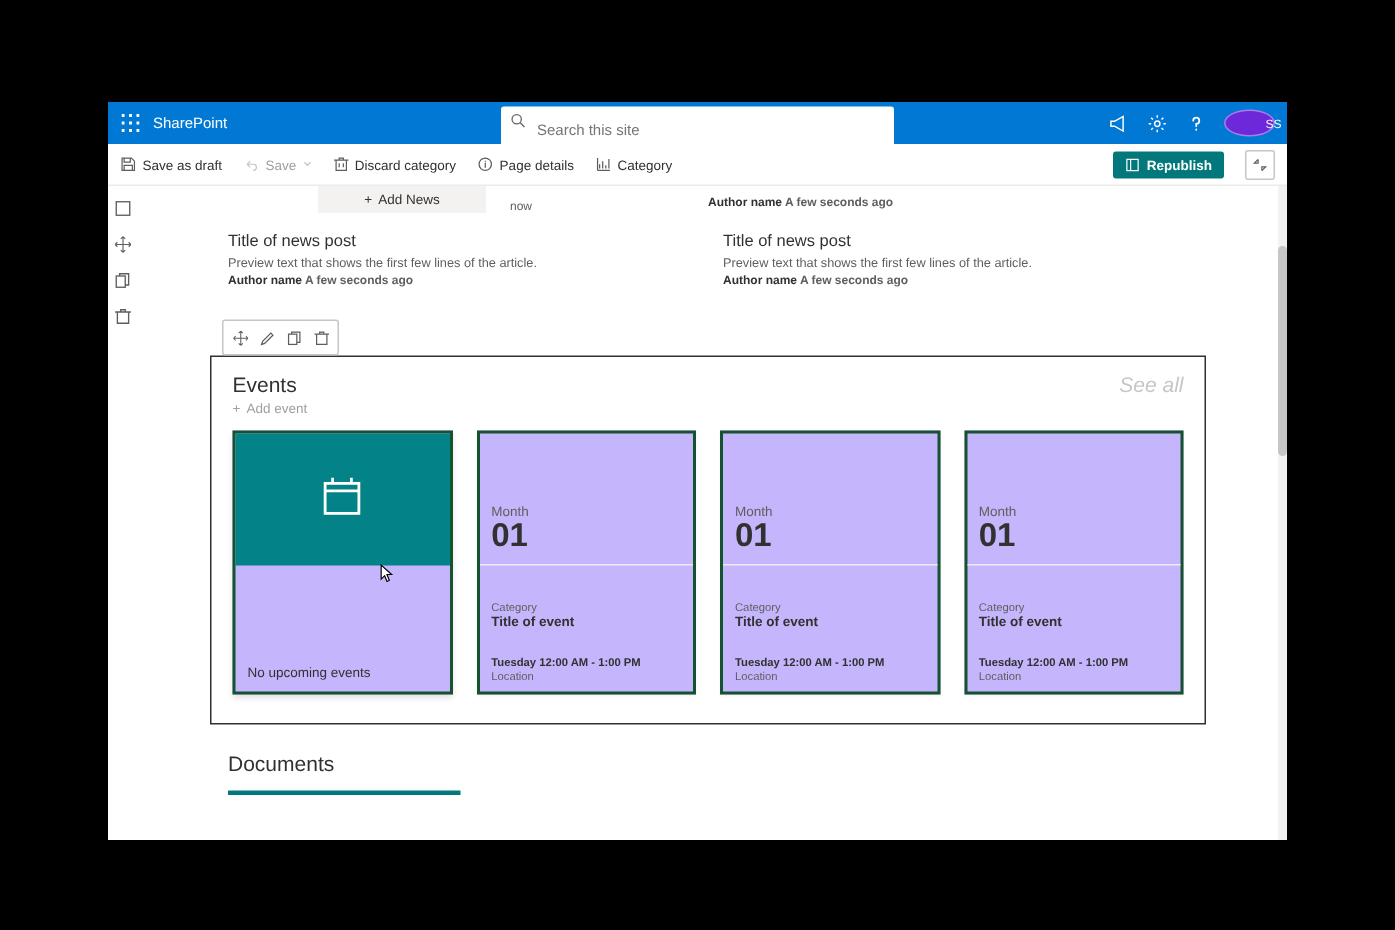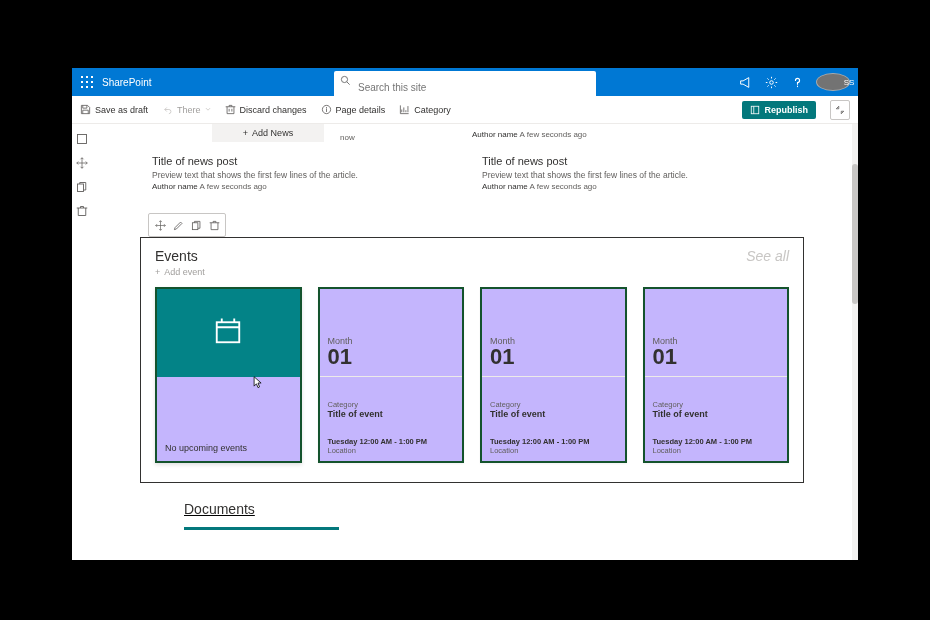--- a/index.html
+++ b/index.html
@@ -29,21 +29,21 @@
     }
     .searchbox {
       width: 262px; height: 33px; background: #fff; border: none;
       border-radius: 2px; font-size: 10px; padding: 0 8px 0 24px;
       color: #333; outline: none;
     }
     .search-icon-wrap { position: absolute; left: 6px; top: 4px; color: #666; }
     .suite-right { margin-left: auto; display: flex; gap: 12px; align-items: center; }
     .suite-icon { width: 14px; height: 14px; display: flex; align-items: center; justify-content: center; cursor: pointer; }
     .avatar {
-      width: 32px; height: 18px; background: #737373; border-radius: 50%;
+      width: 32px; height: 18px; background: #6d28d9; border-radius: 50%;
       display: flex; align-items: center; justify-content: center; font-size: 8px;
       border: 1px solid rgba(255,255,255,.4);
       padding-left: 32px;
     }
     
     .cmdbar {
       height: 28px; background: #fff; border-bottom: 1px solid #edebe9;
       display: flex; align-items: center; padding: 0 8px; gap: 14px;
       font-size: 9px; color: #323130;
     }
@@ -94,21 +94,21 @@
       cursor: pointer; width: 112px; justify-content: center;
       margin-left: 60px;
     }
     .news-top { display: flex; padding: 0 60px; }
     .news-top .col { flex: 1; }
     .news-top .meta1 { font-size: 8px; color: #605e5c; padding-left: 126px; padding-top: 4px; }
     .news-post { flex: 1; }
     .news-row2 { display: flex; padding: 12px 60px 8px 60px; gap: 20px; border-top: 1px solid #fff; }
     .news-title { font-size: 11px; color: #323130; font-weight: 400; margin-bottom: 3px; }
     .news-preview { font-size: 8.5px; color: #605e5c; margin-bottom: 2px; }
-    .news-auth { font-size: 8px; }
+    .news-auth { font-size: 8px; font-weight: bold; }
     .news-auth .an { color: #323130; }
     .news-auth .ts { color: #605e5c; }
     
     .wp-toolbar {
       display: inline-flex; background: #fff; border: 1px solid #c8c6c4;
       padding: 2px; border-radius: 2px; gap: 0;
       margin-left: 56px; margin-top: 14px; margin-bottom: 0;
     }
     .wp-toolbar .tbtn {
       width: 18px; height: 18px; display: flex; align-items: center;
@@ -140,21 +140,21 @@
     .empty-text { font-size: 7.5px; color: #605e5c; line-height: 1.3; }
     .ev-date { padding: 8px; height: 88px; border-bottom: 1px solid #edebe9; display: flex; flex-direction: column; justify-content: flex-end; }
     .ev-month { font-size: 9px; color: #605e5c; }
     .ev-day { font-size: 22px; font-weight: 600; color: #323130; line-height: 1; }
     .ev-body { padding: 6px 8px; }
     .ev-cat { font-size: 7.5px; color: #605e5c; }
     .ev-title { font-size: 9px; color: #323130; font-weight: 600; margin-bottom: 18px; }
     .ev-time { font-size: 7.5px; color: #323130; font-weight: 600; }
     .ev-loc { font-size: 7.5px; color: #605e5c; }
     
-    .docs { margin: 0 92px; text-decoration: underline; }
+    .docs { margin: 0 60px; }
     .docs-title { font-size: 14px; color: #323130; margin-bottom: 10px; }
     .docs-hr { width: 155px; height: 3px; background: #03787c; }
     
     .cursor-img {
       position: absolute; left: 161px; top: 252px; pointer-events: none;
       color: #000; font-size: 11px;
     }
   </style>
 </head>
 <body>
@@ -212,30 +212,30 @@
     <span class="cmd">
       <svg width="11" height="11" viewBox="0 0 16 16">
           <path d="M2 2 L11 2 L14 5 L14 14 L2 14 Z M4 2 L4 6 L10 6 L10 2 M4 14 L4 9 L12 9 L12 14" fill="none" stroke="#605e5c" stroke-width="1.2"></path>
         </svg>
       <span>Save as draft</span>
     </span>
     <span class="cmd disabled">
       <svg width="11" height="11" viewBox="0 0 16 16">
           <path d="M4 8 L7 5 M4 8 L7 11 M4 8 L10 8 A3 3 0 0 1 10 14" fill="none" stroke="#c8c6c4" stroke-width="1.2"></path>
         </svg>
-      <span>There</span>
+      <span>Save</span>
       <svg width="6" height="11" viewBox="0 0 8 16">
           <path d="M1 6 L4 9 L7 6" fill="none" stroke="#c8c6c4" stroke-width="1.2"></path>
         </svg>
     </span>
     <span class="cmd">
       <svg width="11" height="11" viewBox="0 0 16 16">
           <path d="M3 4 L3 14 L13 14 L13 4 M1 4 L15 4 M6 4 L6 2 L10 2 L10 4 M6 7 L6 11 M10 7 L10 11" fill="none" stroke="#605e5c" stroke-width="1.2"></path>
         </svg>
-      <span>Discard changes</span>
+      <span>Discard category</span>
     </span>
     <span class="cmd">
       <svg width="11" height="11" viewBox="0 0 16 16">
           <circle cx="8" cy="8" r="6" fill="none" stroke="#605e5c" stroke-width="1.2"></circle>
           <path d="M8 5 L8 5.2 M8 7 L8 11" stroke="#605e5c" stroke-width="1.2" stroke-linecap="round"></path>
         </svg>
       <span>Page details</span>
     </span>
     <span class="cmd">
       <svg width="11" height="11" viewBox="0 0 16 16">

